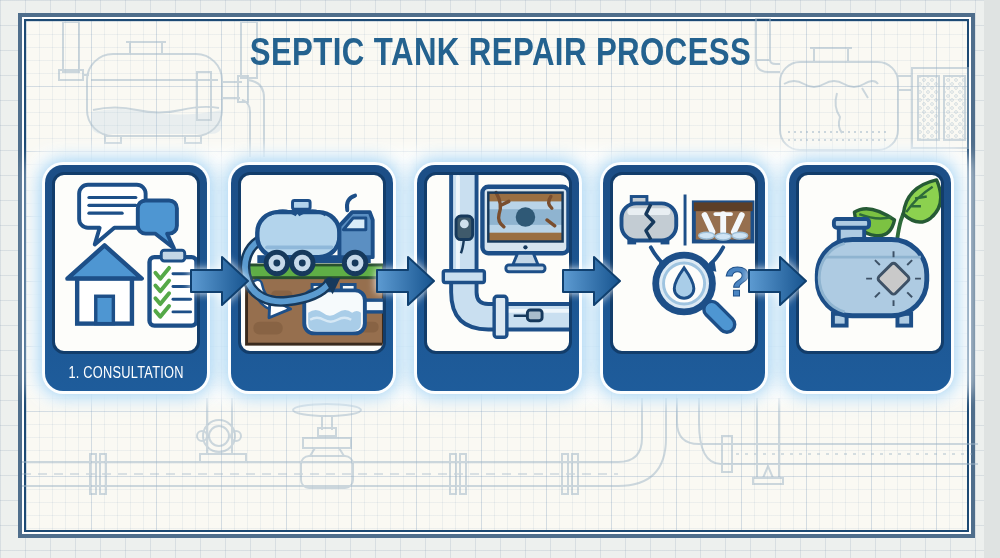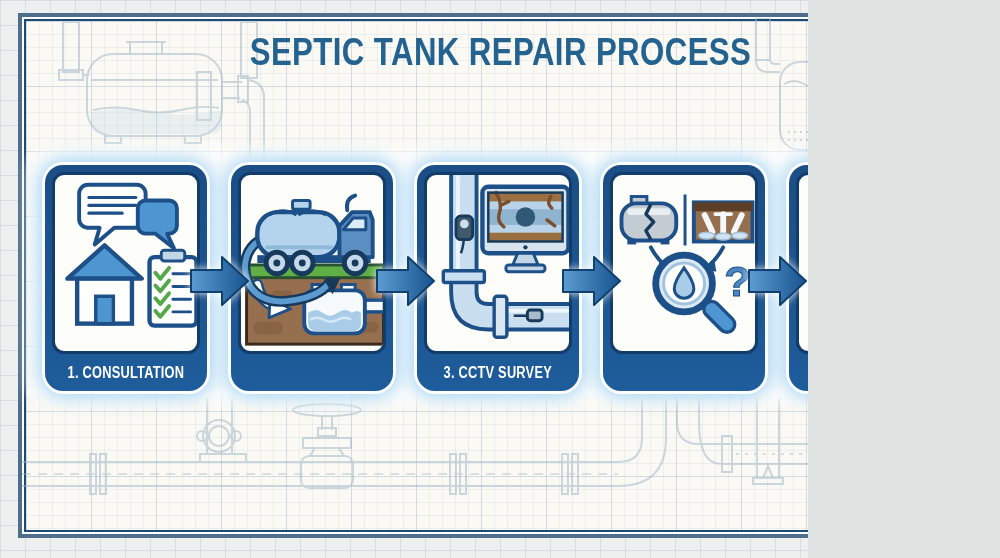--- a/index.html
+++ b/index.html
@@ -1,17 +1,17 @@
 <!DOCTYPE html>
 <html><head>
 <meta charset="utf-8">
 <style>
   html,body { margin:0; padding:0; background:#dfe3e2; }
   .canvas {
-    position:relative; width:808px; height:558px; overflow:hidden;
+    position:relative; width:984px; height:558px; overflow:hidden;
     font-family:"Liberation Sans", sans-serif;
     background-color:#edf0ee;
     background-image:
       linear-gradient(rgba(140,160,180,.22) 1px, transparent 1px),
       linear-gradient(90deg, rgba(140,160,180,.22) 1px, transparent 1px);
     background-size:25px 25px;
   }
   .frame-outer {
     position:absolute; left:18px; top:13px; width:957px; height:525px;
     border:4px solid #4f6e8c; background:#ffffff; box-sizing:border-box;
@@ -43,21 +43,21 @@
   }
   .card-panel {
     position:absolute; left:7px; top:7px; width:148px; height:182px;
     background:#fdfdfa; border:3px solid #123d6b; border-radius:12px;
     overflow:hidden; box-sizing:border-box;
   }
   .card-panel svg { position:absolute; left:0; top:0; }
   .card-footer {
     position:absolute; left:0; right:0; bottom:0; height:37px;
     display:flex; align-items:center; justify-content:center;
-    color:#ffffff; font-weight:bold; font-size:16px; white-space:nowrap;
+    color:#ffffff; font-weight:normal; font-size:16px; white-space:nowrap;
   }
   .card-footer span { display:inline-block; transform:scaleX(.8); letter-spacing:.3px; }
   .flow-arrow { position:absolute; top:251px; width:62px; height:60px; z-index:4;
     filter:drop-shadow(0 0 4px rgba(255,255,255,.9)); }
   .a1{left:189px}.a2{left:375px}.a3{left:561px}.a4{left:747px}
   .c1{left:45px}.c2{left:231px}.c3{left:417px}.c4{left:603px}.c5{left:789px}
 </style>
 </head>
 <body>
 
@@ -271,23 +271,20 @@
             <path d="M126,22 q-5,7 1,12"></path>
               <path d="M122,46 l8,6"></path>
           </g>
           <rect x="62" y="18" width="76" height="50" fill="none" stroke="#16395c" stroke-width="2.5"></rect>
           <circle cx="100" cy="74" r="2.2" fill="#16395c"></circle>
           <polygon points="92,80 108,80 113,92 87,92" fill="#c3d6e6" stroke="#1d4f88" stroke-width="3" stroke-linejoin="round"></polygon>
           <rect x="80" y="92" width="40" height="7" rx="3" fill="#c3d6e6" stroke="#1d4f88" stroke-width="3"></rect>
         </g>
       </svg>
     </div>
-    <div class="card-footer">
-        <span>3. CCTV SURVEY</span>
-      </div>
   </div>
 
   <div class="card c4">
     <div class="card-panel">
       <svg width="148" height="176" viewBox="0 0 150 180">
         <g>
           <rect x="18" y="22" width="16" height="9" fill="#c3ccd3" stroke="#1d4f88" stroke-width="3"></rect>
           <rect x="8" y="29" width="56" height="38" rx="15" fill="#c3ccd3" stroke="#1d4f88" stroke-width="4"></rect>
           <rect x="14" y="34" width="44" height="7" rx="3.5" fill="#e8eef2"></rect>
           <polyline points="38,30 33,40 41,48 33,57 38,66" fill="none" stroke="#16395c" stroke-width="3.5" stroke-linejoin="round"></polyline>

